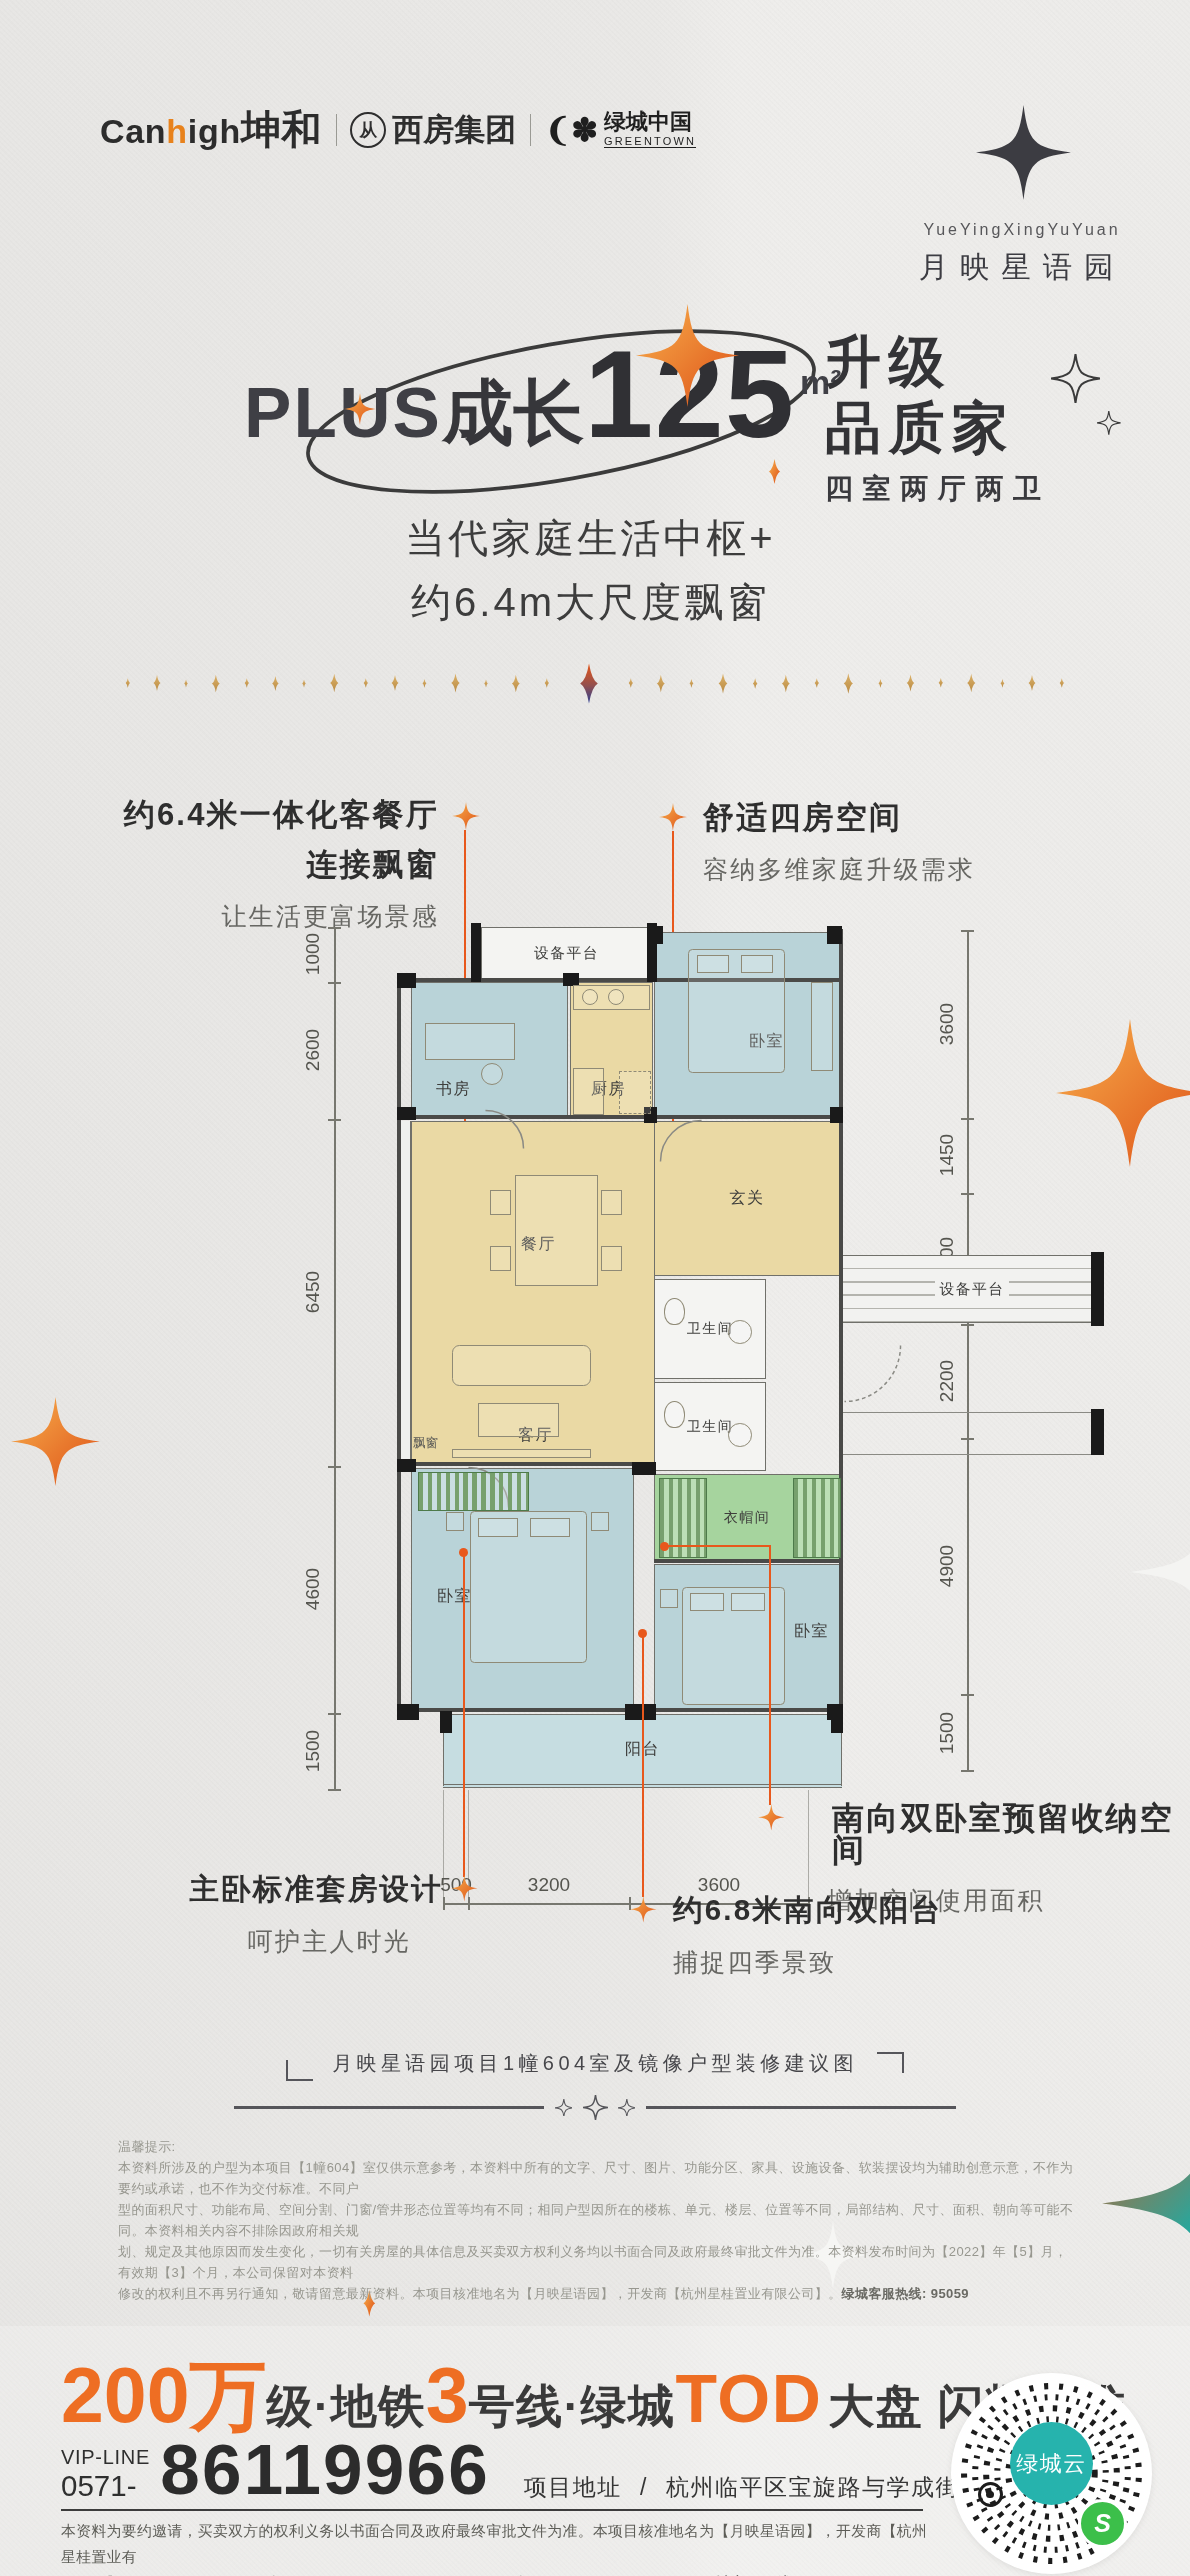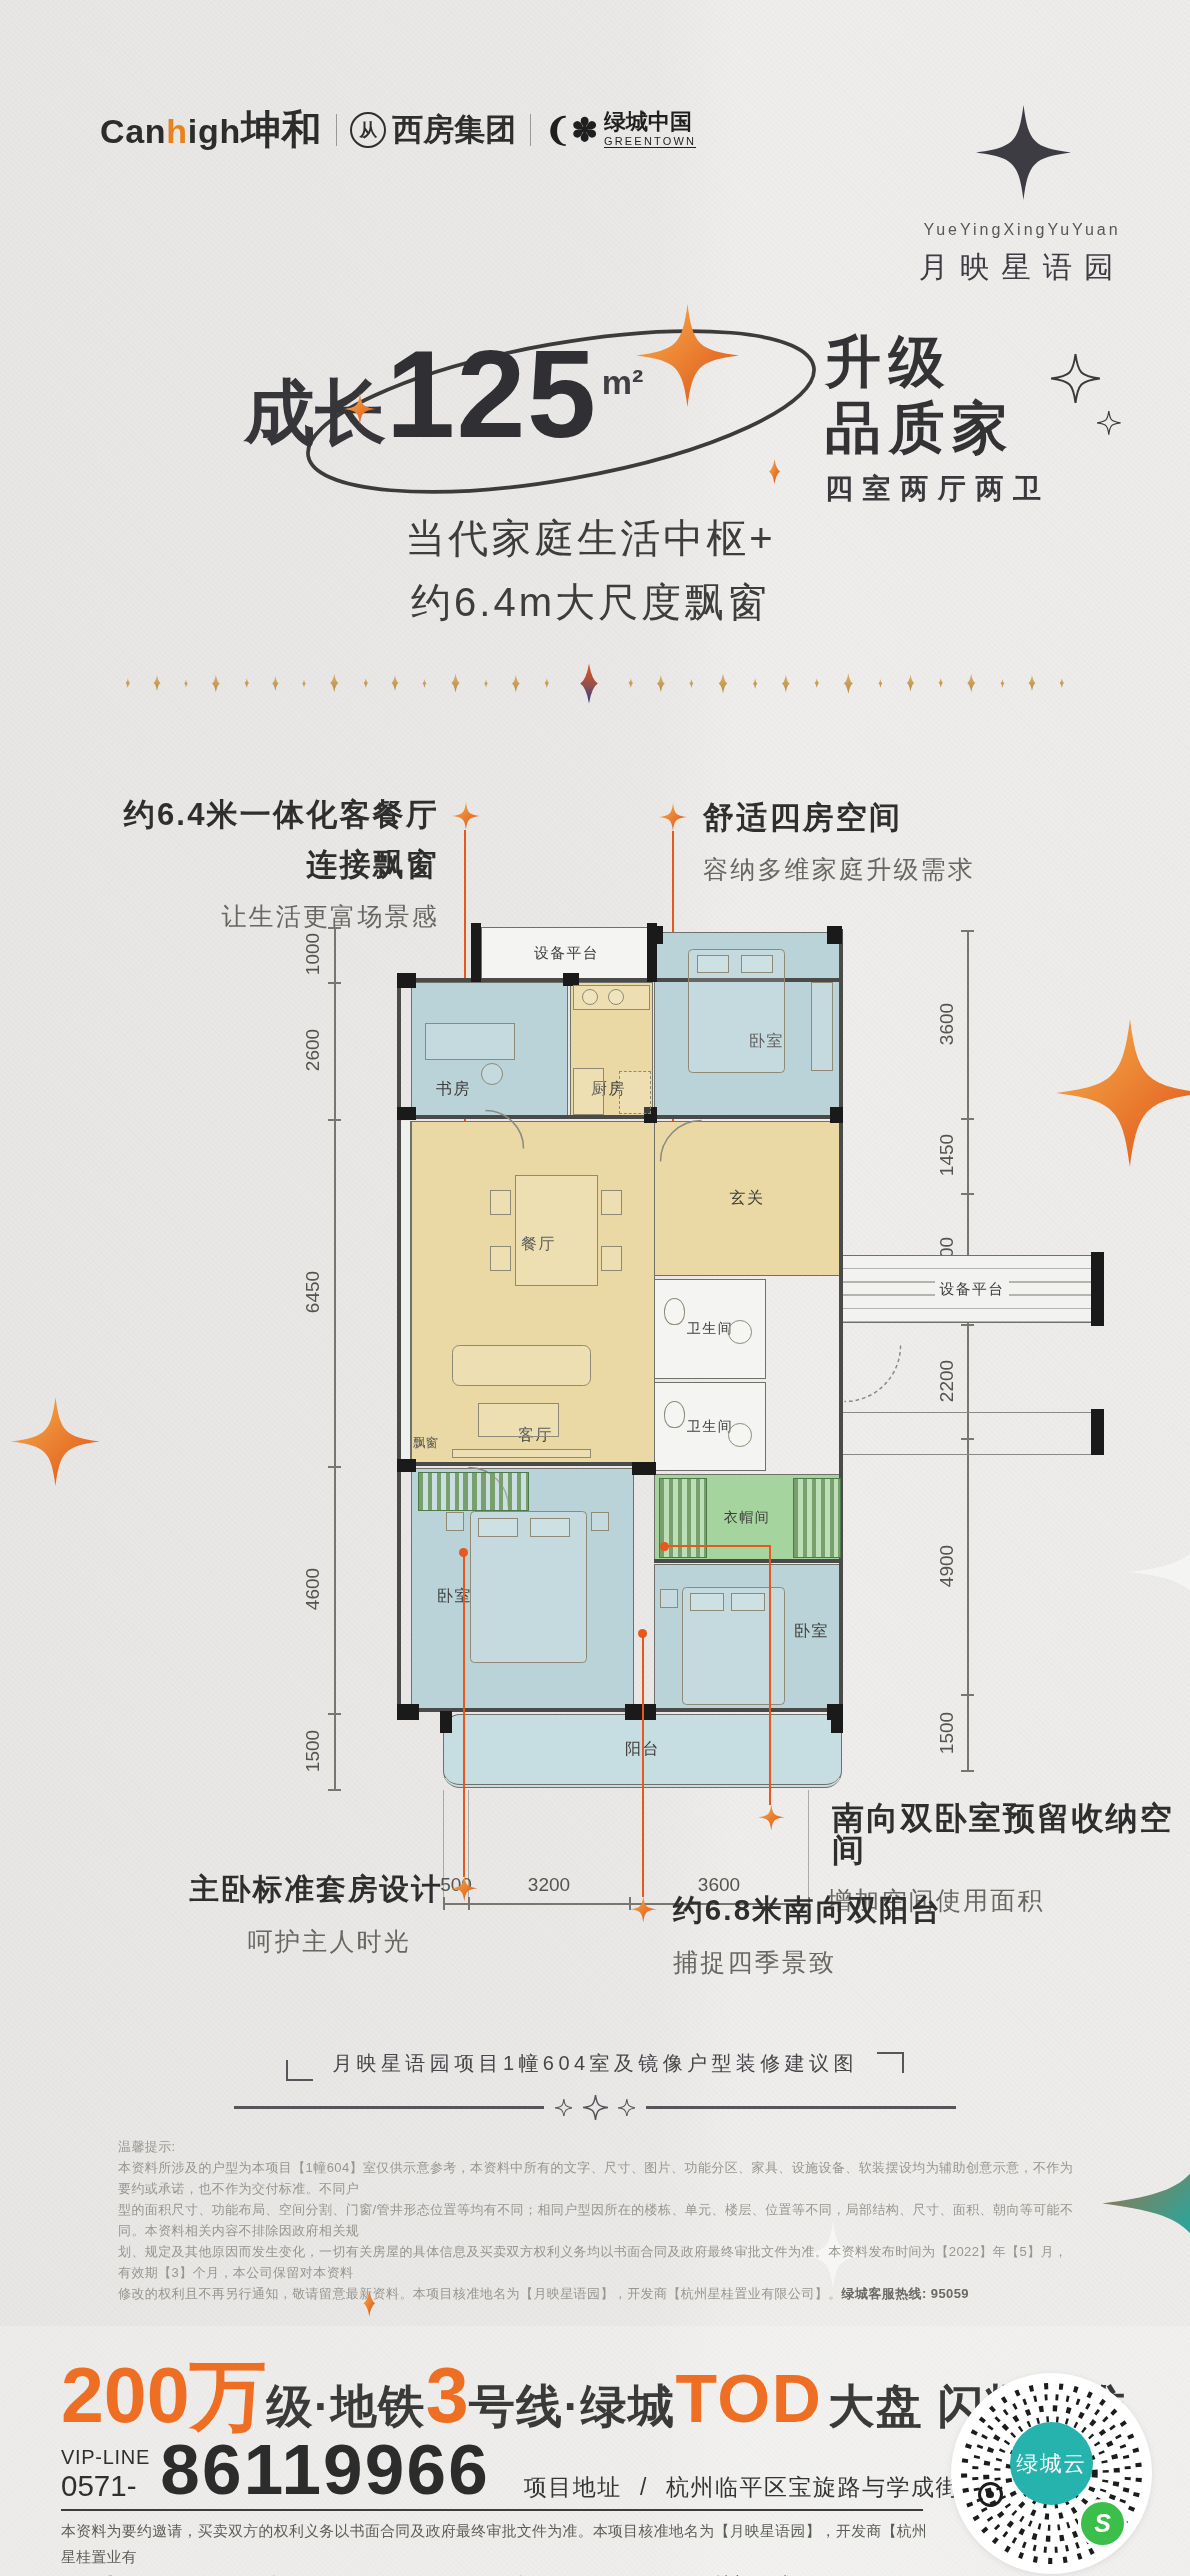--- a/index.html
+++ b/index.html
@@ -88,20 +88,21 @@
   <svg class="abs" viewBox="-50 -50 100 100" style="left:976px;top:105px;width:95px;height:95px;">
       <use href="#p-star" fill="#3c3c42"></use>
     </svg>
   <div class="abs" style="left:856px;top:221px;width:332px;text-align:center;font-size:16px;letter-spacing:3px;color:#57575a;">YueYingXingYuYuan</div>
   <div class="abs" style="left:856px;top:248px;width:332px;text-align:center;font-size:29.5px;letter-spacing:11.8px;color:#3c3c42;font-weight:500;">月映星语园</div>
 
   <svg class="abs" style="left:295px;top:323px;width:532px;height:177px;overflow:visible;" viewBox="0 0 720 240">
     <ellipse cx="360" cy="120" rx="348" ry="92" fill="none" stroke="#3b3b3b" stroke-width="5" transform="rotate(-10 360 120)"></ellipse>
   </svg>
   <div class="hero-row">
+    <span style="font-size:71px;font-weight:600;letter-spacing:2.2px;color:#3f3f45;">PLUS</span>
     <span style="font-size:71px;font-weight:800;color:#36363a;">成长</span>
     <span style="font-size:124px;font-weight:800;color:#303034;letter-spacing:1.5px;">125</span>
     <span style="font-size:34px;font-weight:600;color:#3f3f45;position:relative;top:-43px;left:4.4px;">m²</span>
   </div>
   <svg class="abs" viewBox="-50 -50 100 100" style="left:636px;top:304px;width:103px;height:103px;">
       <use href="#p-star" fill="url(#gOr)"></use>
     </svg>
   <svg class="abs" viewBox="-50 -50 100 100" style="left:344px;top:393px;width:32px;height:32px;">
       <use href="#p-star" fill="url(#gOr)"></use>
     </svg>
@@ -300,21 +301,21 @@
   <div class="room whitebg" style="left:654px;top:1382px;width:112px;height:89px;">
     <span class="rlabel" style="font-size:14px;">卫生间</span>
   </div>
   <div class="room green" style="left:654px;top:1474px;width:186px;height:87px;">
     <span class="rlabel" style="font-size:14px;">衣帽间</span>
   </div>
   <div class="room blue" style="left:411px;top:1468px;width:223px;height:244px;"></div>
   <div class="abs rlabel" style="left:437px;top:1586px;">卧室</div>
   <div class="room blue" style="left:654px;top:1564px;width:186px;height:148px;"></div>
   <div class="abs rlabel" style="left:794px;top:1621px;">卧室</div>
-  <div class="room lblue" style="left:443px;top:1714px;width:399px;height:74px;border-bottom:4.4px double #70706a;border-radius:17px;">
+  <div class="room lblue" style="left:443px;top:1714px;width:399px;height:74px;border-bottom:4.4px double #70706a;">
     <span class="rlabel">阳台</span>
   </div>
   <div class="room whitebg" style="left:842px;top:1255px;width:260px;height:68px;background:repeating-linear-gradient(180deg,#f2f2f0 0 11.8px,#b4b4ae 11.8px 13.3px);">
     <span class="rlabel" style="font-size:14.8px;background:#f2f2f0;padding:1.5px 4.4px;">设备平台</span>
   </div>
   <div class="abs" style="left:842px;top:1412px;width:260px;height:41px;border-top:1.5px solid #8a8a84;border-bottom:1.5px solid #8a8a84;"></div>
 
   <div class="wall" style="left:397px;top:978px;width:446px;height:4.4px;"></div>
   <div class="wall" style="left:397px;top:978px;width:4.4px;height:738px;"></div>
   <div class="wall" style="left:839px;top:929px;width:4.4px;height:787px;"></div>

